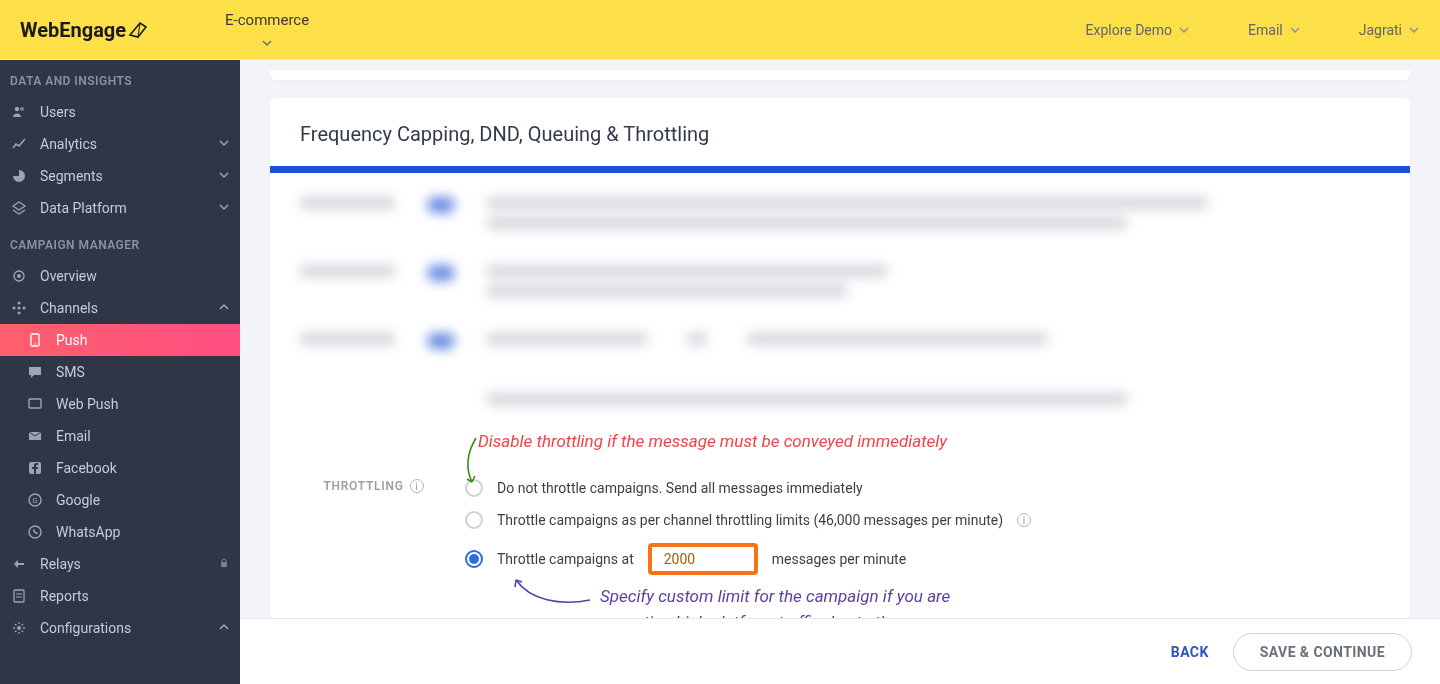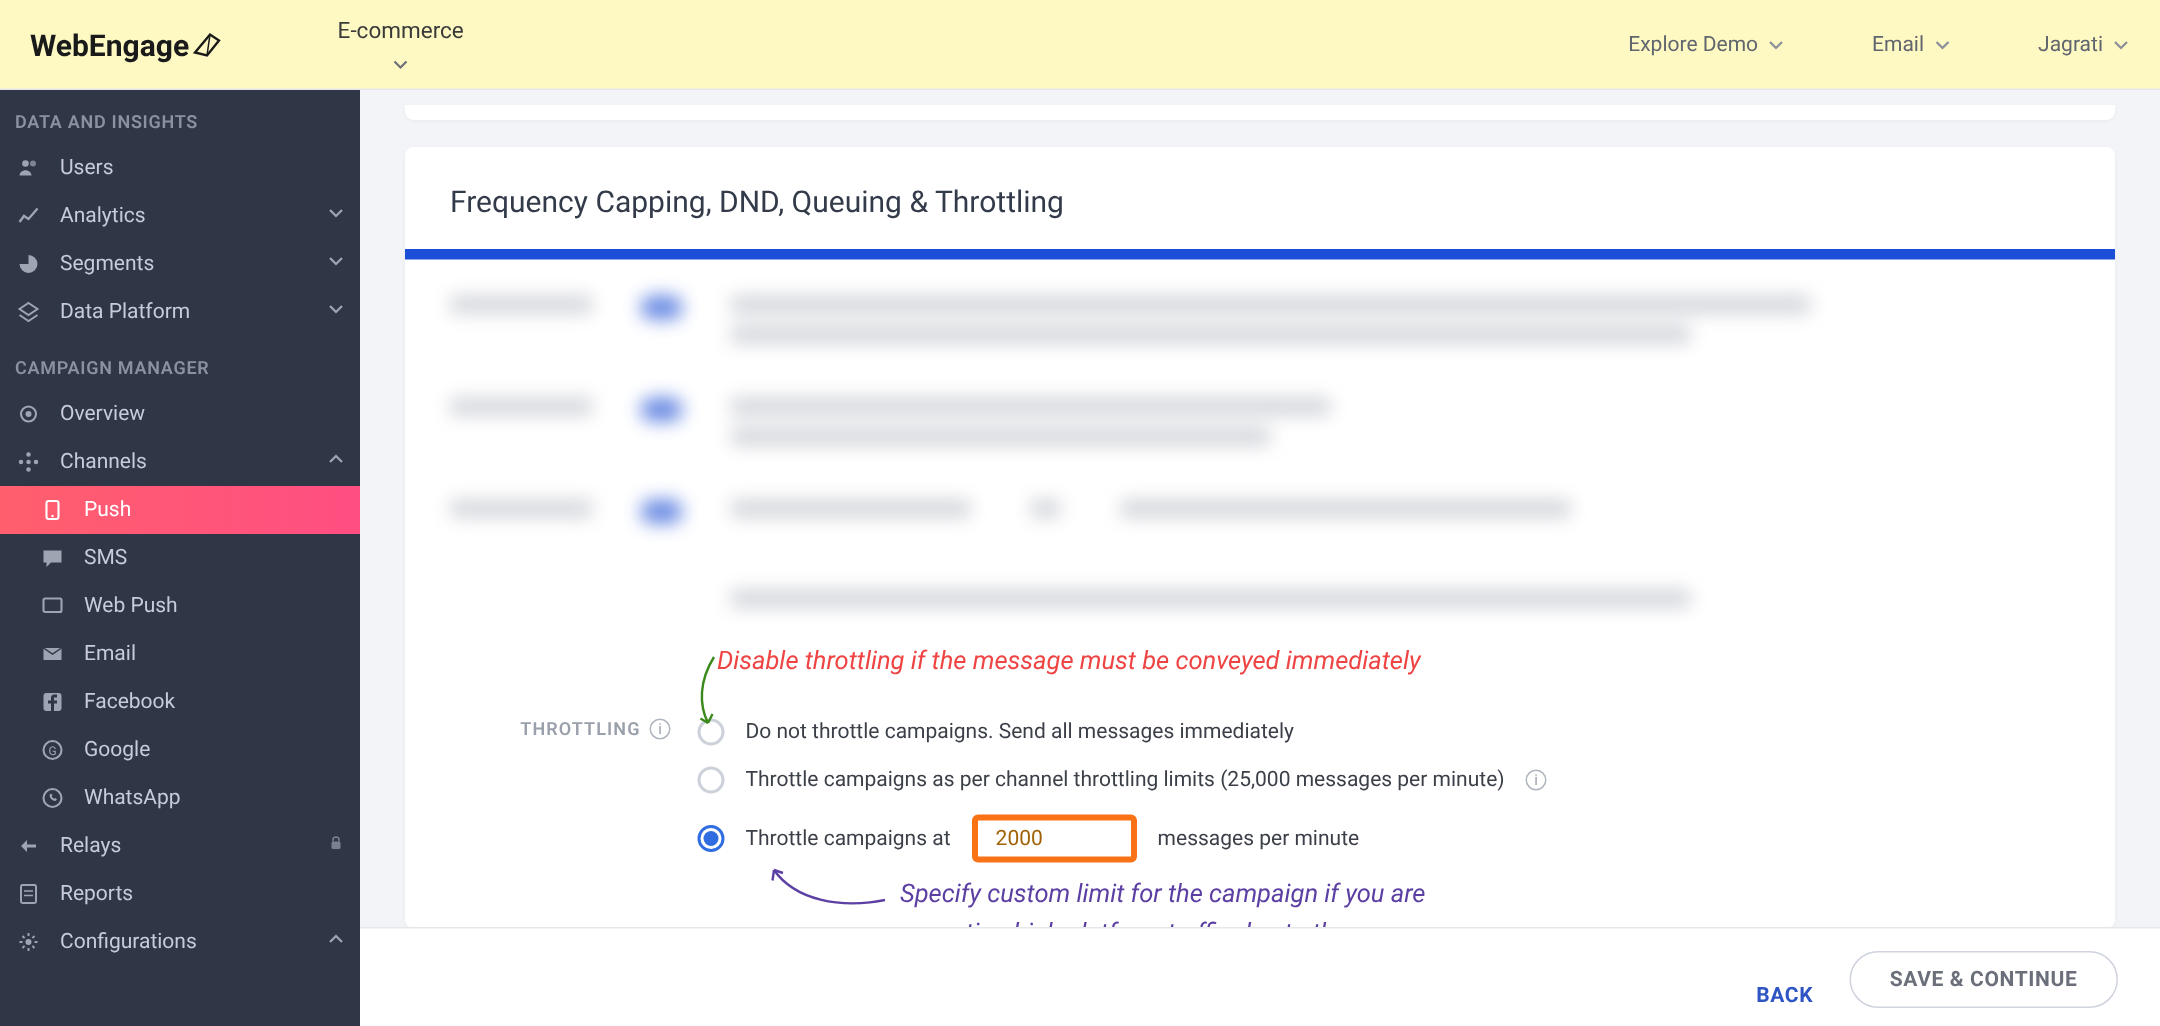--- a/index.html
+++ b/index.html
@@ -1,17 +1,17 @@
 <!DOCTYPE html>
 <html><head>
 <meta charset="utf-8">
 <style>
 *{margin:0;padding:0;box-sizing:border-box;font-family:-apple-system,BlinkMacSystemFont,"Segoe UI",Roboto,Helvetica,Arial,sans-serif;}
 html,body{width:1440px;height:684px;overflow:hidden;background:#f3f4f7;}
-.header{position:absolute;top:0;left:0;right:0;height:60px;background:#fef9c3;border-bottom:1px solid #e5e7eb;display:flex;align-items:center;padding:0 20px;z-index:10;}
+.header{position:absolute;top:0;left:0;right:0;height:60px;background:#fde047;border-bottom:1px solid #e5e7eb;display:flex;align-items:center;padding:0 20px;z-index:10;}
 .logo{display:flex;align-items:center;font-weight:700;font-size:20px;color:#1a1a1a;}
 .logo svg{margin-left:2px;}
 .project-sel{margin-left:75px;font-size:15px;color:#3a3a3a;display:flex;align-items:center;gap:8px;cursor:pointer;flex-direction:column;}
 .header-right{margin-left:auto;display:flex;align-items:center;gap:58px;}
 .hdr-item{font-size:14px;color:#61656e;display:flex;align-items:center;gap:6px;cursor:pointer;}
 
 .sidebar{position:absolute;top:60px;left:0;width:240px;bottom:0;background:#2f3646;color:#aeb4c0;overflow-y:auto;font-size:14px;}
 .sb-section-title{color:#8a91a0;font-size:12px;font-weight:600;letter-spacing:.04em;padding:14px 10px 8px 10px;}
 .sb-item{display:flex;align-items:center;gap:12px;padding:7px 10px 7px 10px;cursor:pointer;color:#c7cbda;}
 .sb-item .ico{width:18px;height:18px;display:flex;align-items:center;justify-content:center;color:#9ea4b2;}
@@ -32,31 +32,31 @@
 .blabel{min-width:95px;text-align:right;background:#d0d2d8;height:12px;border-radius:3px;}
 .btoggle{width:28px;height:16px;border-radius:10px;background:#5a7ee0;}
 .bbody{flex:1;}
 .bline{height:12px;background:#cfd1d7;border-radius:3px;margin-bottom:8px;}
 
 .annot{font-style:italic;font-size:17px;position:absolute;}
 .annot.green{color:#ef4444;}
 .annot.purple{color:#5c3fa3;}
 
 .throttle-row{display:flex;align-items:flex-start;padding:0 30px 0 30px;margin-top:28px;}
-.th-lbl-col{width:155px;text-align:right;padding-right:8px;display:flex;align-items:center;justify-content:flex-end;gap:6px;}
+.th-lbl-col{width:155px;text-align:right;padding-right:8px;display:flex;align-items:center;justify-content:center;gap:6px;}
 .th-lbl{font-size:12px;letter-spacing:.06em;color:#9aa0ab;font-weight:600;}
 .info-ico{width:14px;height:14px;border:1px solid #b0b5bf;border-radius:50%;display:inline-flex;align-items:center;justify-content:center;font-size:10px;color:#9aa0ab;}
 .th-opts{flex:1;padding-left:10px;}
 .opt{display:flex;align-items:center;gap:14px;font-size:14px;color:#3b3f48;margin-bottom:14px;}
 .radio{width:18px;height:18px;border:2px solid #cdd1d9;border-radius:50%;display:inline-flex;align-items:center;justify-content:center;background:#fff;cursor:pointer;}
 .radio.sel{border-color:#2f6de0;}
 .radio.sel::after{content:"";width:10px;height:10px;border-radius:50%;background:#2f6de0;}
 .opt input[type=text]{width:110px;height:32px;border:4px solid #f97316;border-radius:4px;padding:0 12px;font-size:14px;color:#a16207;}
 
-.footer{position:absolute;left:240px;right:0;bottom:0;height:66px;background:#fff;border-top:1px solid #e5e7eb;display:flex;align-items:flex-end;justify-content:flex-end;gap:24px;padding:12px 28px;}
+.footer{position:absolute;left:240px;right:0;bottom:0;height:66px;background:#fff;border-top:1px solid #e5e7eb;display:flex;align-items:center;justify-content:flex-end;gap:24px;padding:12px 28px;}
 .btn-back{color:#2f55c4;font-weight:700;font-size:14px;letter-spacing:.03em;background:none;border:none;cursor:pointer;}
 .btn-save{border:1px solid #cfd3dd;color:#6a6f7a;font-weight:700;font-size:14px;letter-spacing:.03em;background:#fff;border-radius:22px;padding:10px 26px;cursor:pointer;}
 
 .arrow-svg{position:absolute;pointer-events:none;}
 </style>
 </head>
 <body>
 
 <div class="header">
   <div class="logo">
@@ -315,21 +315,21 @@
         <span class="th-lbl">THROTTLING</span>
         <span class="info-ico">i</span>
       </div>
       <div class="th-opts">
         <div class="opt">
           <span class="radio"></span>
           <span>Do not throttle campaigns. Send all messages immediately</span>
         </div>
         <div class="opt">
           <span class="radio"></span>
-          <span>Throttle campaigns as per channel throttling limits (25,000 messages per minute)</span>
+          <span>Throttle campaigns as per channel throttling limits (46,000 messages per minute)</span>
           <span class="info-ico">i</span>
         </div>
         <div class="opt">
           <span class="radio sel"></span>
           <span>Throttle campaigns at</span>
           <input type="text" value="2000" style="">
           <span>messages per minute</span>
         </div>
       </div>
     </div>

